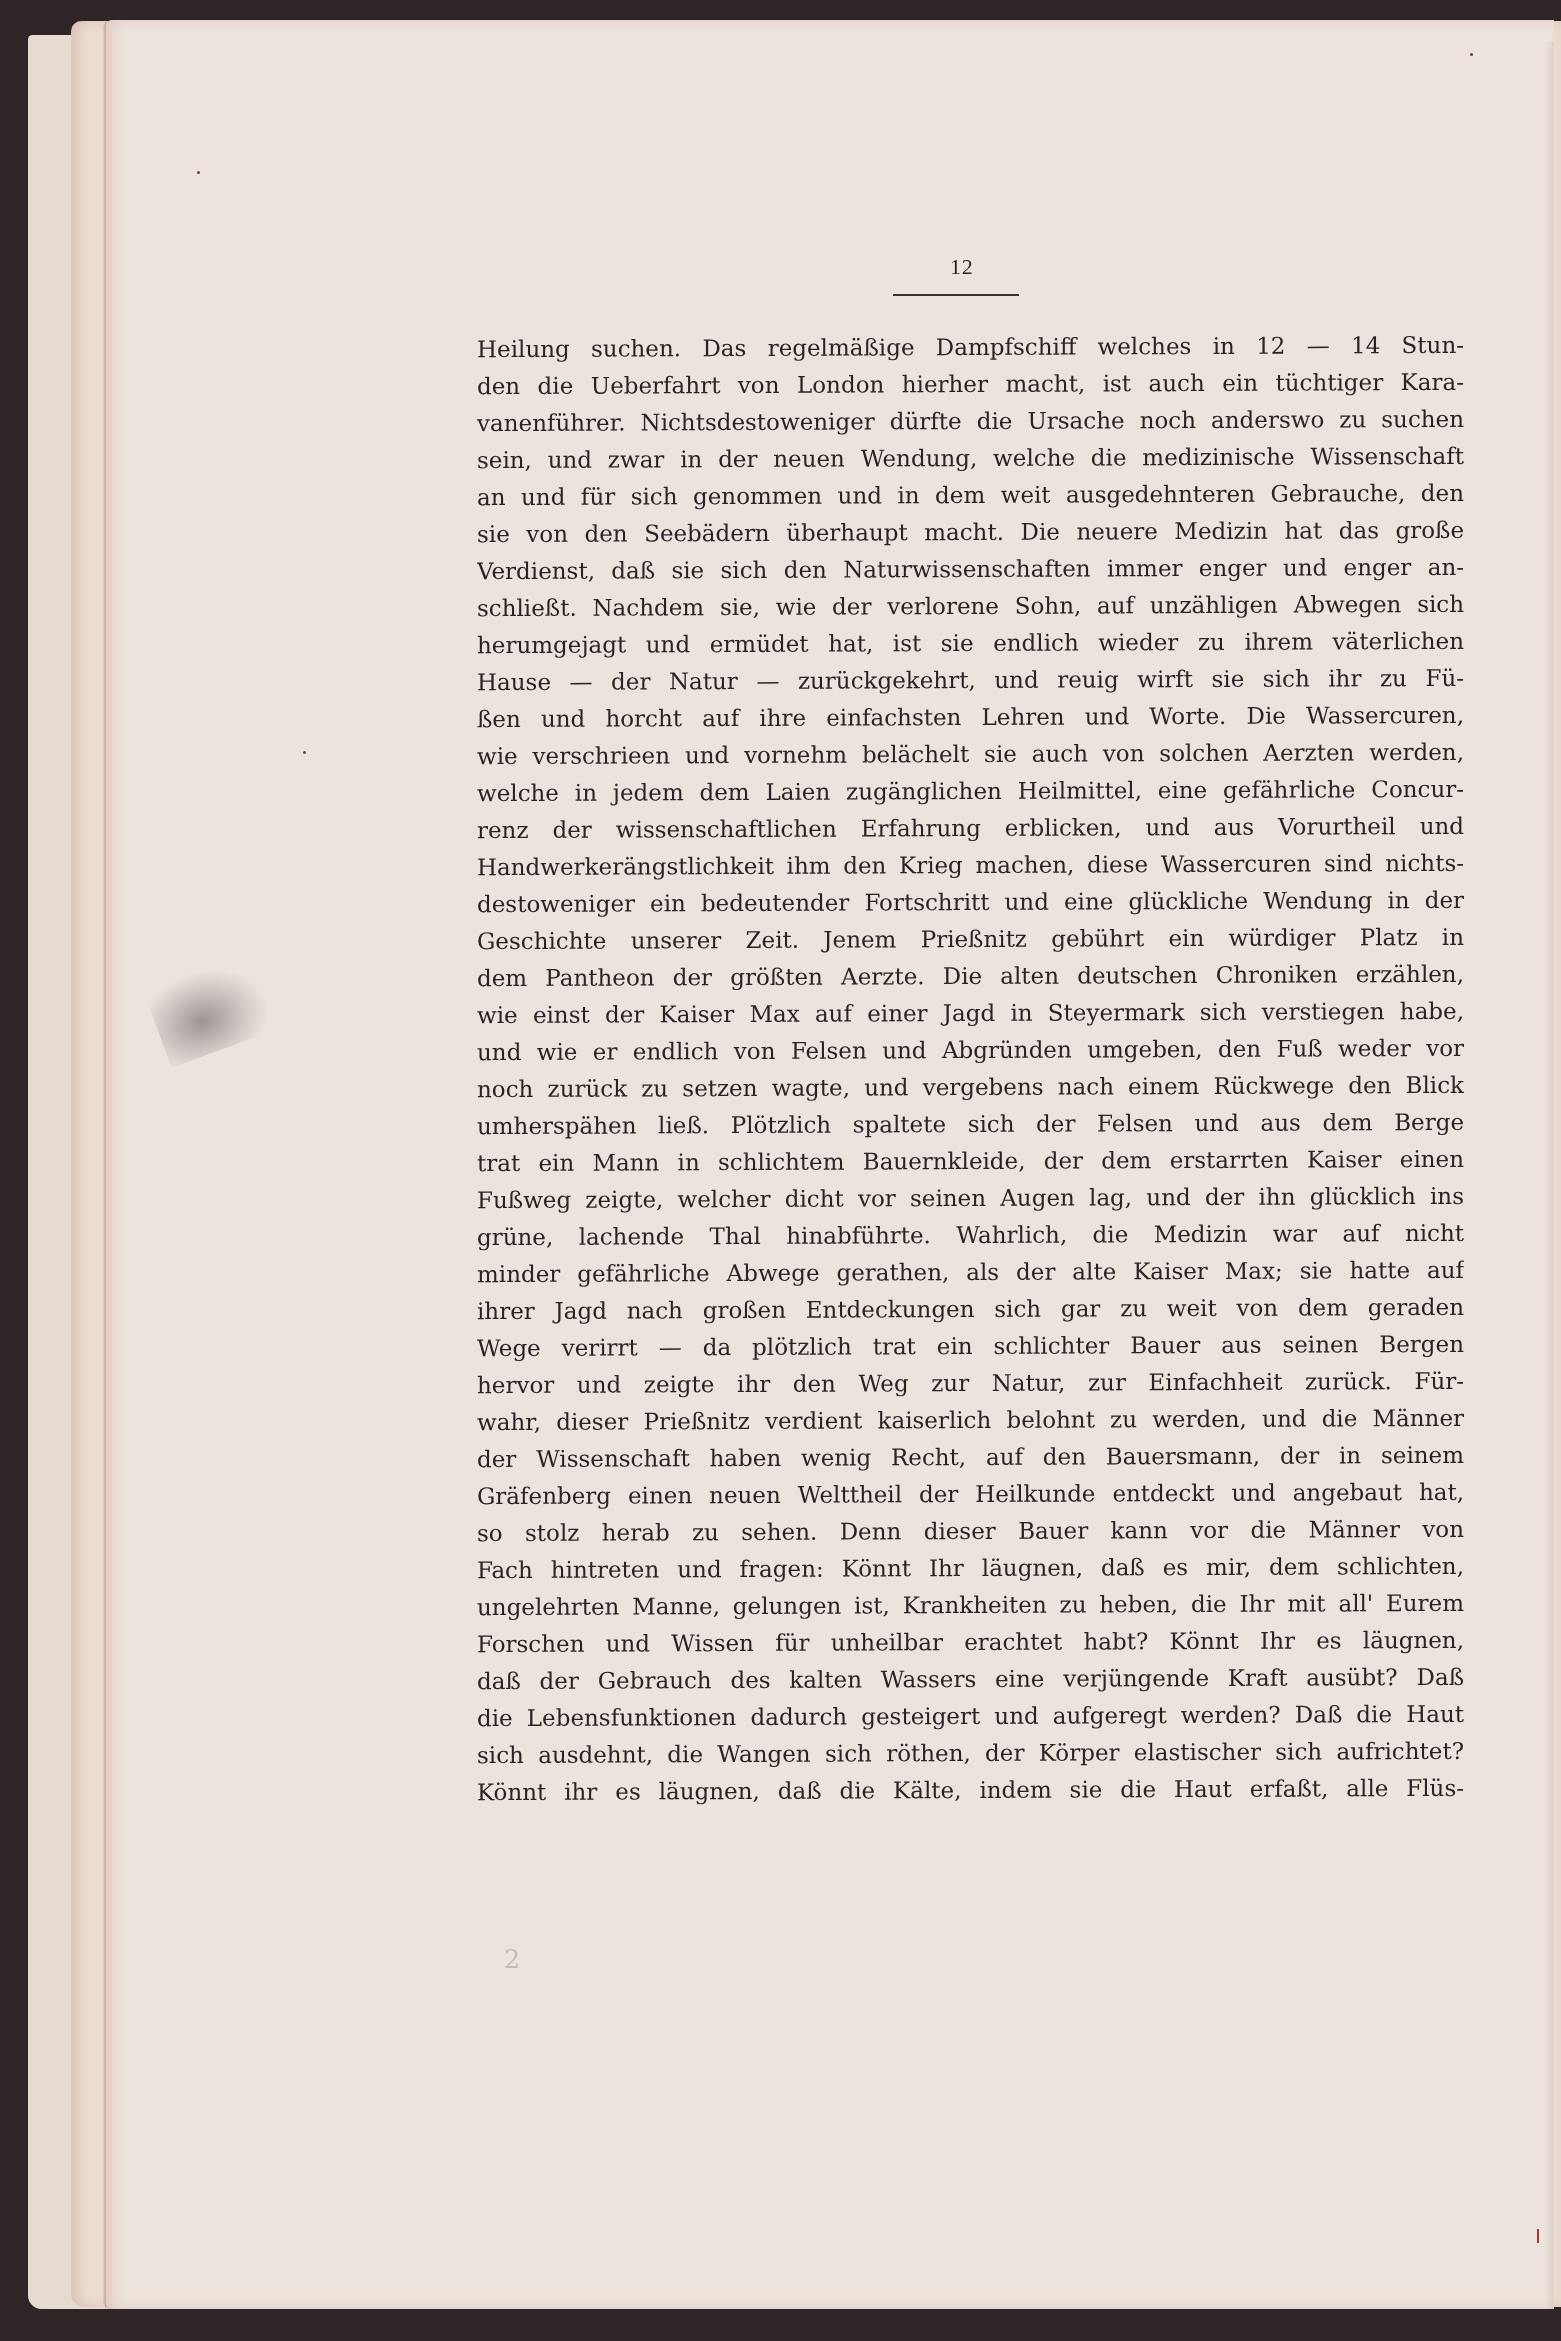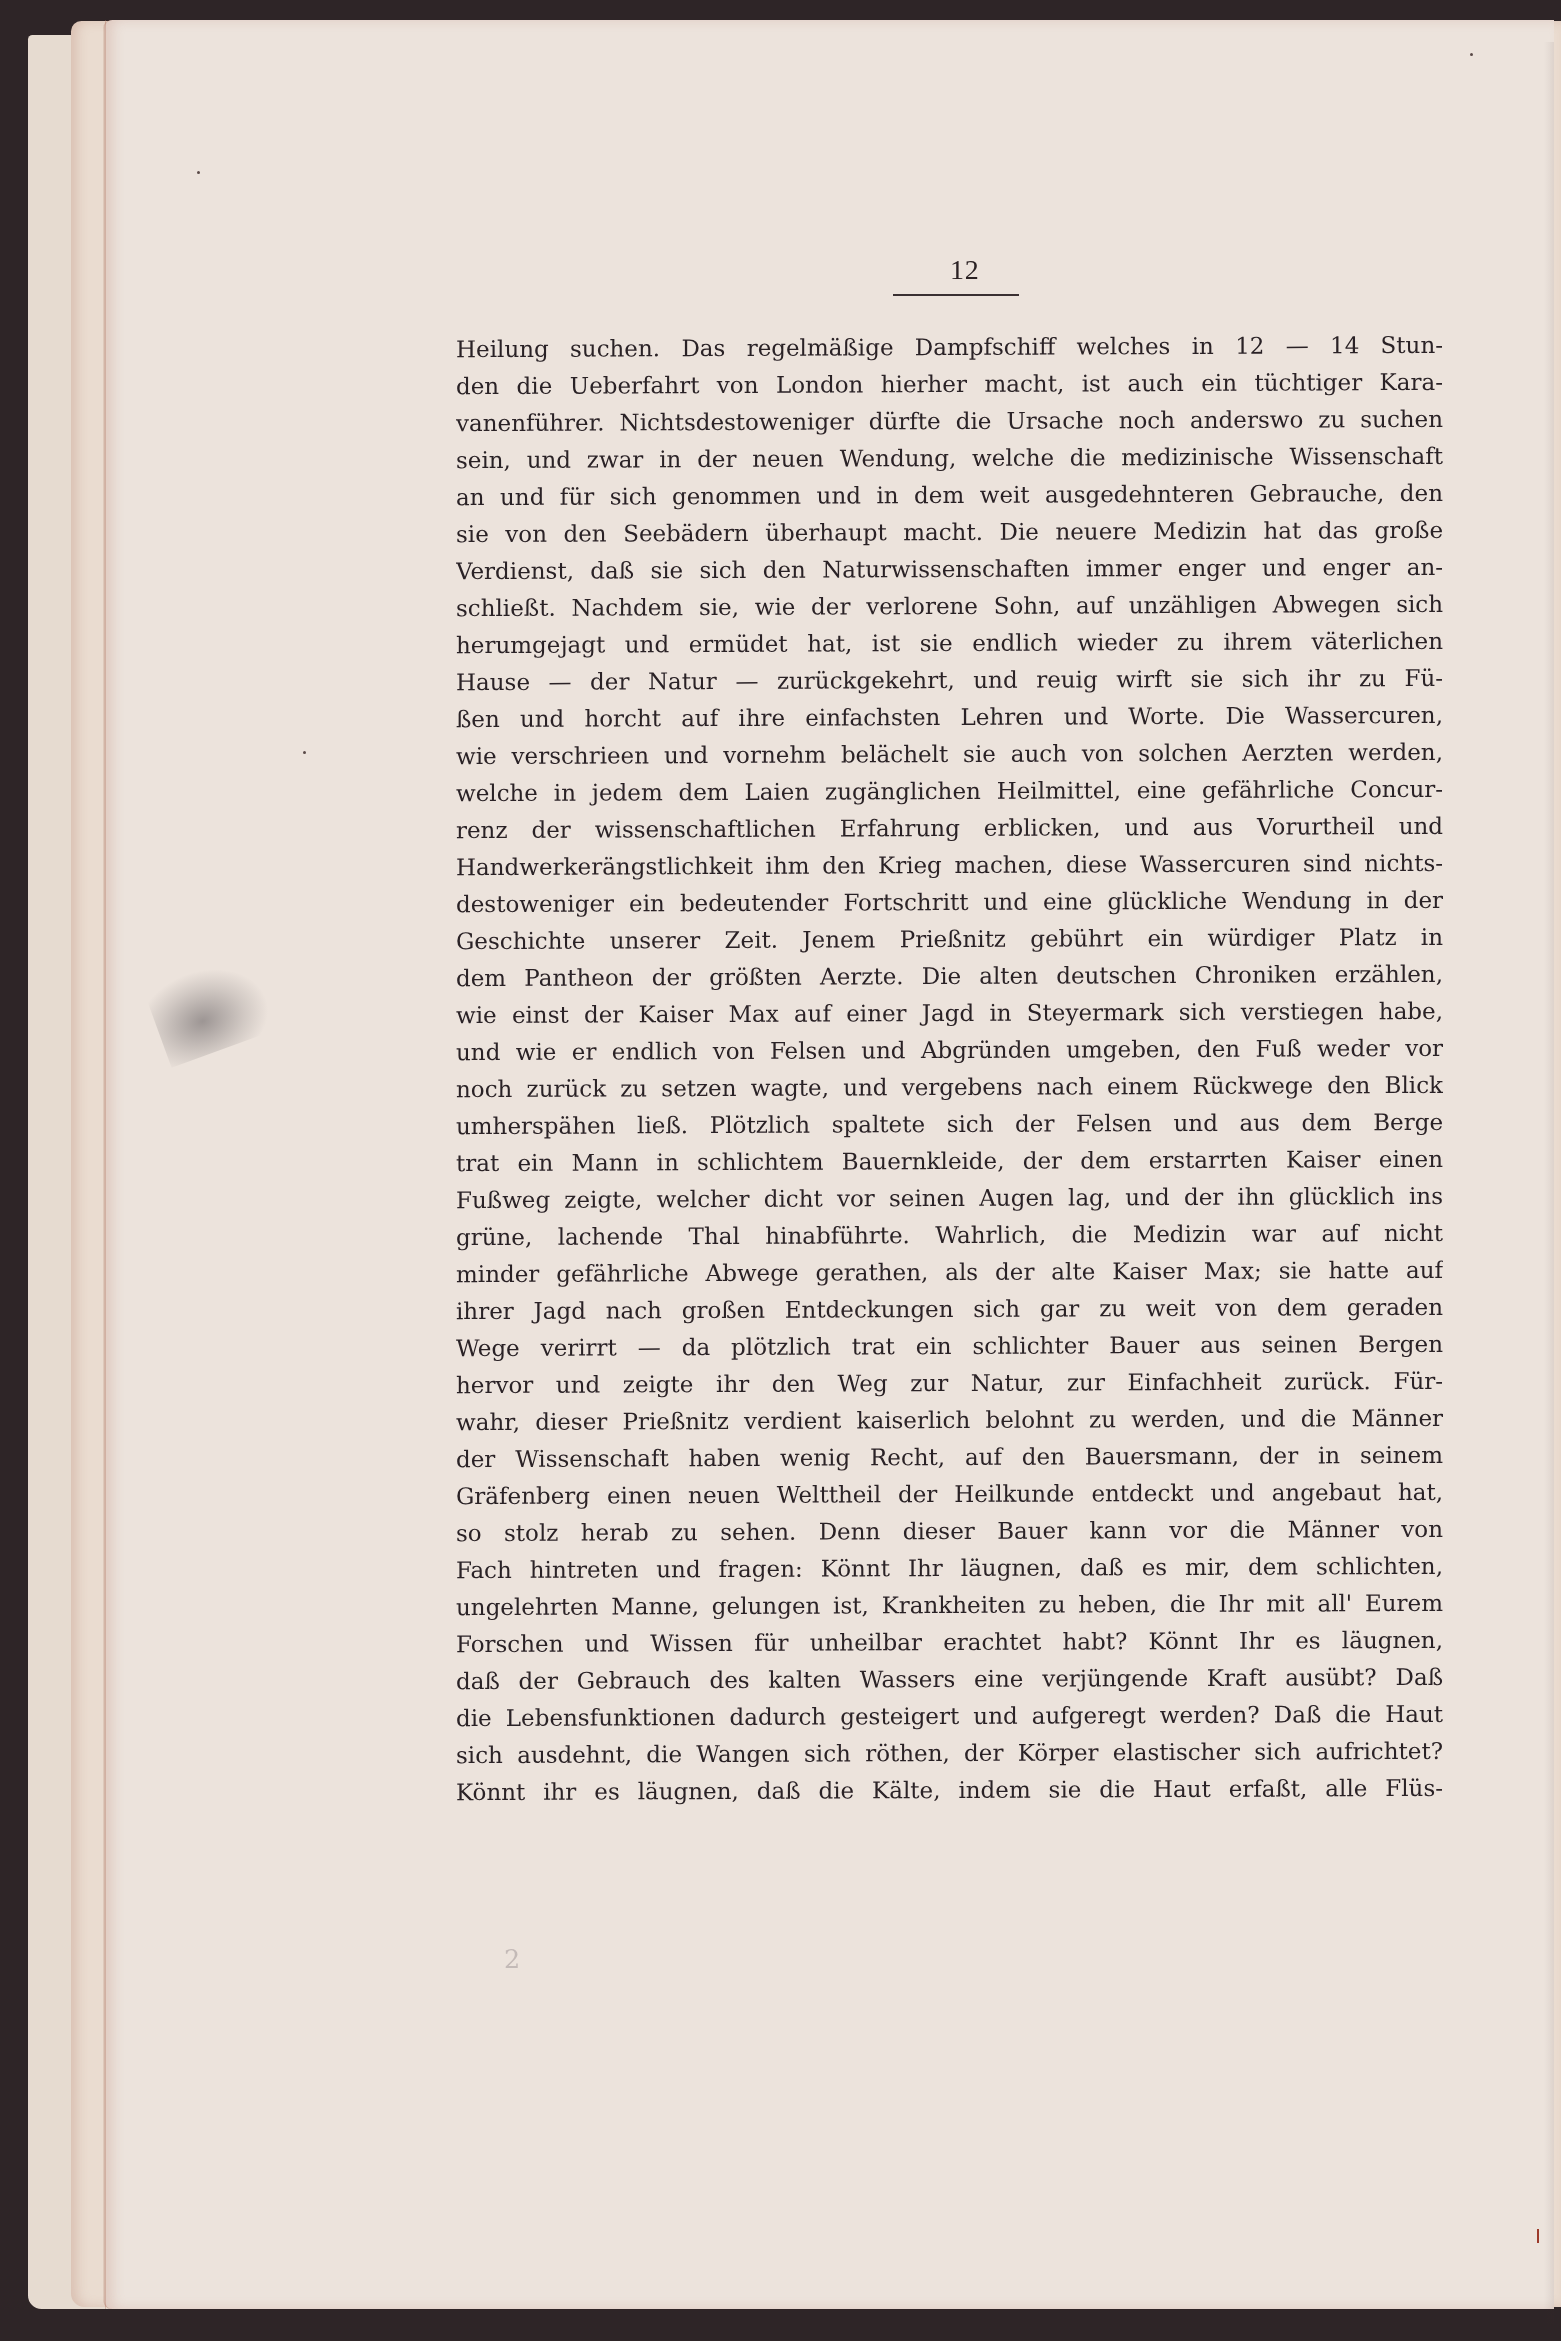--- a/index.html
+++ b/index.html
@@ -24,28 +24,28 @@
     border-radius: 7.5px 0 0 7.5px;
     box-shadow: inset 7.5px 0 12px rgba(180,120,100,0.22), -1.5px 0 0 rgba(170,110,90,0.35);
   }
   .page-inner-fold {
     position: absolute; left: 0; top: 0; bottom: 0; width: 6px;
     border-left: 1.5px solid rgba(180,120,100,0.35);
   }
   .folio {
     position: absolute; left: 950px; top: 254px;
     font-family: "Liberation Serif", serif;
-    font-size: 28px; color: #2b2224; letter-spacing: 0.8px;
+    font-size: 22px; color: #2b2224; letter-spacing: 0.8px;
   }
   .folio-rule {
     position: absolute; left: 893px; top: 294px; width: 126px; height: 2.3px;
     background: #3a3032;
   }
   .text-block {
-    position: absolute; left: 456px; top: 329px; width: 987px;
+    position: absolute; left: 477px; top: 329px; width: 987px;
   }
   .line {
     display: block; height: 37px; line-height: 37px;
     font-family: "DejaVu Serif", serif;
     font-size: 23px; color: #2a2226;
     text-align: justify; text-align-last: justify;
     white-space: nowrap; overflow: hidden;
     transform: skewY(-0.25deg);
   }
   .line.last { text-align-last: justify; }

